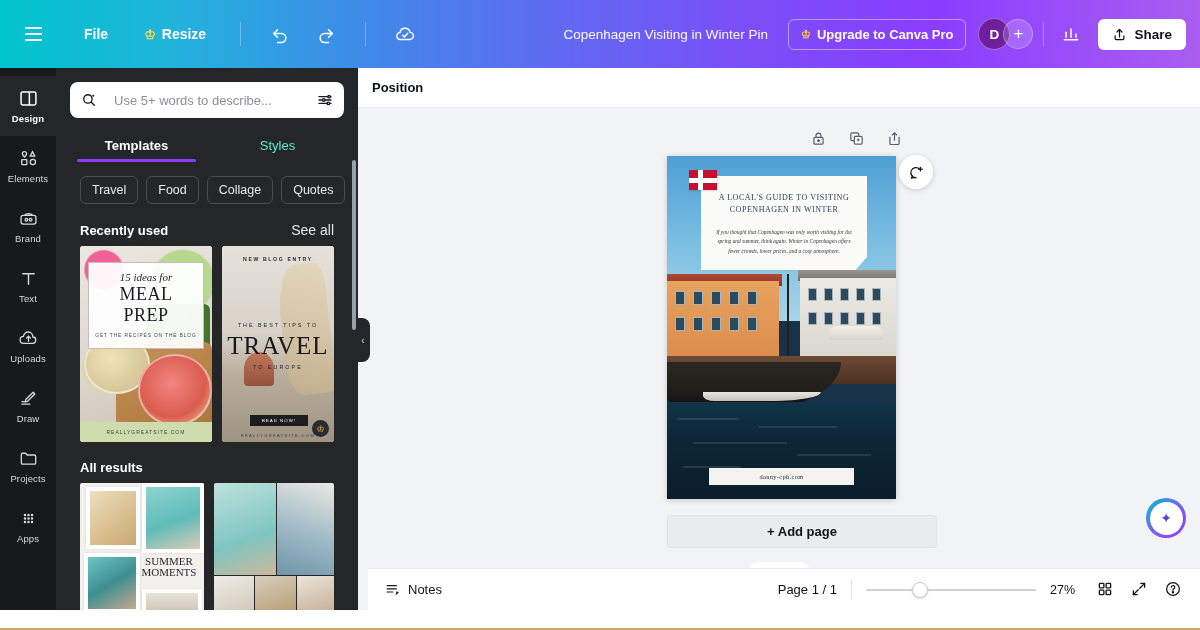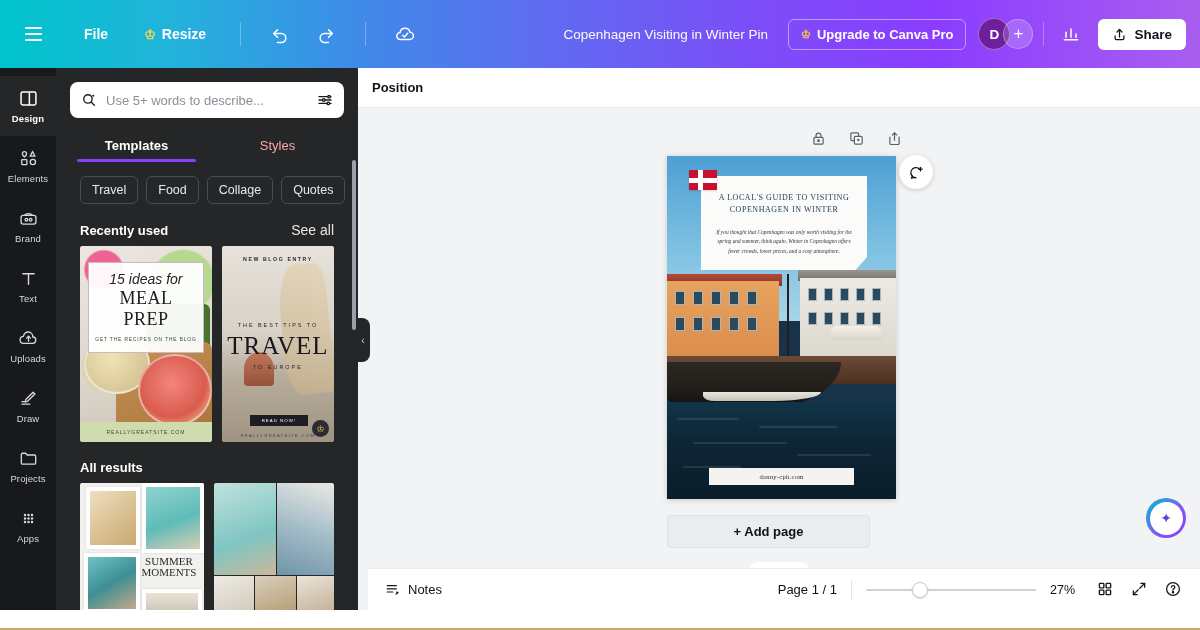--- a/index.html
+++ b/index.html
@@ -77,31 +77,31 @@
   .rail-item.active .lbl { color: #fff; font-weight: 700; }
 
   
   .panel {
     position: absolute; top: 68px; left: 56px; width: 302px; height: 542px;
     background: #252627; overflow: hidden;
   }
   .search-wrap { padding: 14px 14px 0 14px; }
   .search-box {
     background: #fff; border-radius: 8px; height: 36px; display: flex;
-    align-items: center; padding: 0 10px; gap: 8px;
+    align-items: center; padding: 0 10px; gap: 16px;
   }
   .search-input {
     border: 0; outline: 0; flex: 1; font-size: 13px; color: #5b5f66;
     font-family: "Liberation Sans", sans-serif; background: transparent;
   }
   .search-input::placeholder { color: #8a8f98; }
 
   .tabs { display: flex; margin-top: 14px; padding: 0 10px; gap: 0; }
   .tab {
-    flex: 1; text-align: center; color: #fca5a5; font-size: 13px;
+    flex: 1; text-align: center; color: #5eead4; font-size: 13px;
     padding: 6px 0 9px 0; cursor: pointer; position: relative;
   }
   .tab.active { color: #fff; font-weight: 700; }
   .tab.active:after {
     content: ''; position: absolute; left: 8%; right: 8%; bottom: 0;
     height: 3px; background: #8b3dff; border-radius: 2px;
   }
   .chips { display: flex; gap: 8px; padding: 14px 0 0 24px; align-items: center; }
   .chip {
     border: 1px solid #4a4c4f; border-radius: 6px; color: #e6e8ea;
@@ -135,21 +135,21 @@
   .t1 .bowl-b { position:absolute; left:58px; top:108px; width:74px; height:72px; border-radius:50%;
     background: radial-gradient(circle at 45% 40%, #f3857f, #d95c4e 60%, #efd9a0); border:2px solid rgba(255,255,255,.45);}
   .t1 .board { position:absolute; left:36px; top:96px; width:96px; height:86px; border-radius:8px;
     background:linear-gradient(150deg,#c79356,#a9763c); }
   .t1 .greens { position:absolute; right:2px; top:58px; width:64px; height:58px; border-radius:6px;
     background: radial-gradient(circle at 30% 40%, #5d8f3c, #3f6b26); }
   .t1 .card {
     position: absolute; left: 8px; right: 8px; top: 16px; background: rgba(255,255,255,.94);
     border: 1px solid #c9b9c5; padding: 8px 6px 10px 6px; text-align: center;
   }
-  .t1 .l1 { font-family: Liberation Sans, sans-serif; font-style: italic; font-size: 14px; color: #23232b; }
+  .t1 .l1 { font-family: Liberation Serif, serif; font-style: italic; font-size: 11px; color: #23232b; }
   .t1 .l2 { font-family: "Liberation Serif", serif; font-size: 18px; letter-spacing: .5px; color: #1b1b22; margin-top: 1px; }
   .t1 .l3 { font-size: 4.8px; letter-spacing: .9px; color: #43434d; margin-top: 7px; }
   .t1 .footer {
     position: absolute; left: 0; right: 0; bottom: 0; height: 20px;
     background: #cfdcae; display: flex; align-items: center; justify-content: center;
     font-size: 5px; letter-spacing: 1px; color: #3c4a2c;
   }
 
   
   .t2 { width: 114px; height: 196px; background: #ddd9d2; }
@@ -291,21 +291,21 @@
     color: #31343a; line-height: 1.75; margin-top: 11px;
   }
   .flag {
     position: absolute; left: 22px; top: 14px; width: 28px; height: 20px;
     background: #c8102e; z-index: 4; box-shadow: 0 1px 2px rgba(0,0,0,.15);
   }
   .flag:before { content:''; position:absolute; left:9px; top:0; width:5px; height:20px; background:#fff; }
   .flag:after  { content:''; position:absolute; left:0; top:7.5px; width:28px; height:5px; background:#fff; }
 
   .add-page {
-    position: absolute; top: 447px; left: 309px; width: 203px; height: 33px;
+    position: absolute; top: 447px; left: 309px; width: 270px; height: 33px;
     background: #ebecee; border: 1px solid #e0e1e4; border-radius: 4px;
     display: flex; align-items: center; justify-content: center;
     font-size: 13px; font-weight: 700; color: #0e1318; cursor: pointer;
   }
 
   .notch {
     position: absolute; left: 390px; bottom: 32px; width: 62px; height: 16px;
     background: #fff; border-radius: 10px 10px 0 0; display: flex;
     align-items: center; justify-content: center; color: #4a4f56; font-size: 8px; cursor: pointer;
   }

